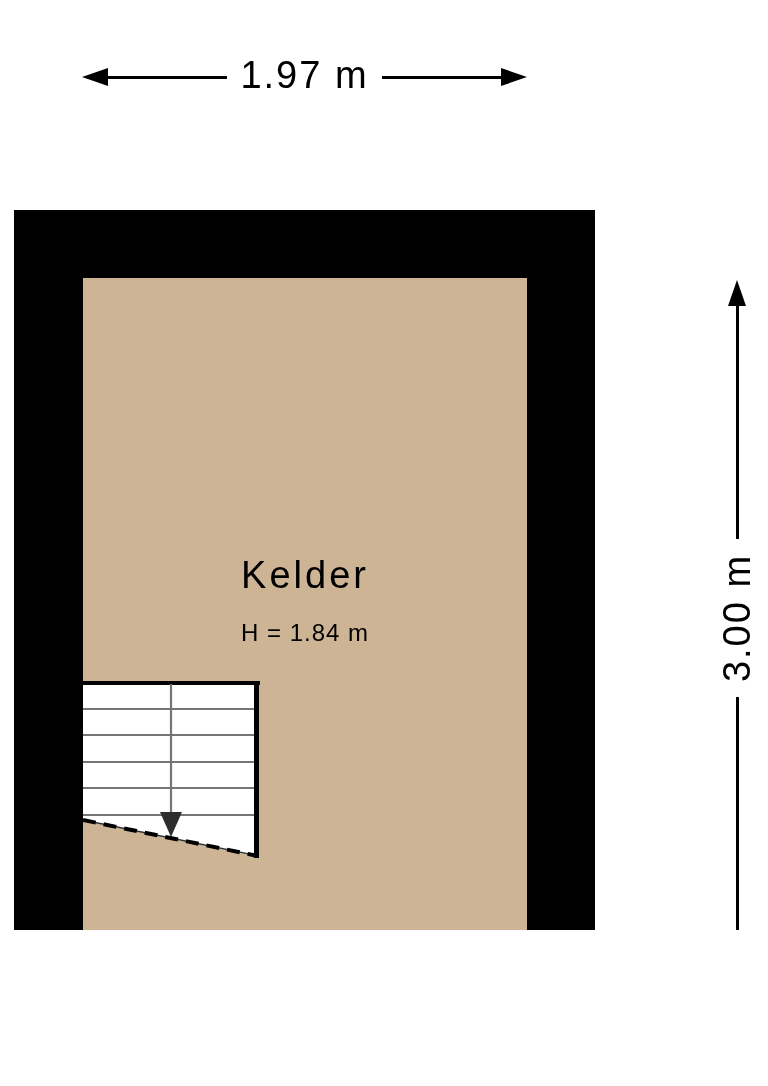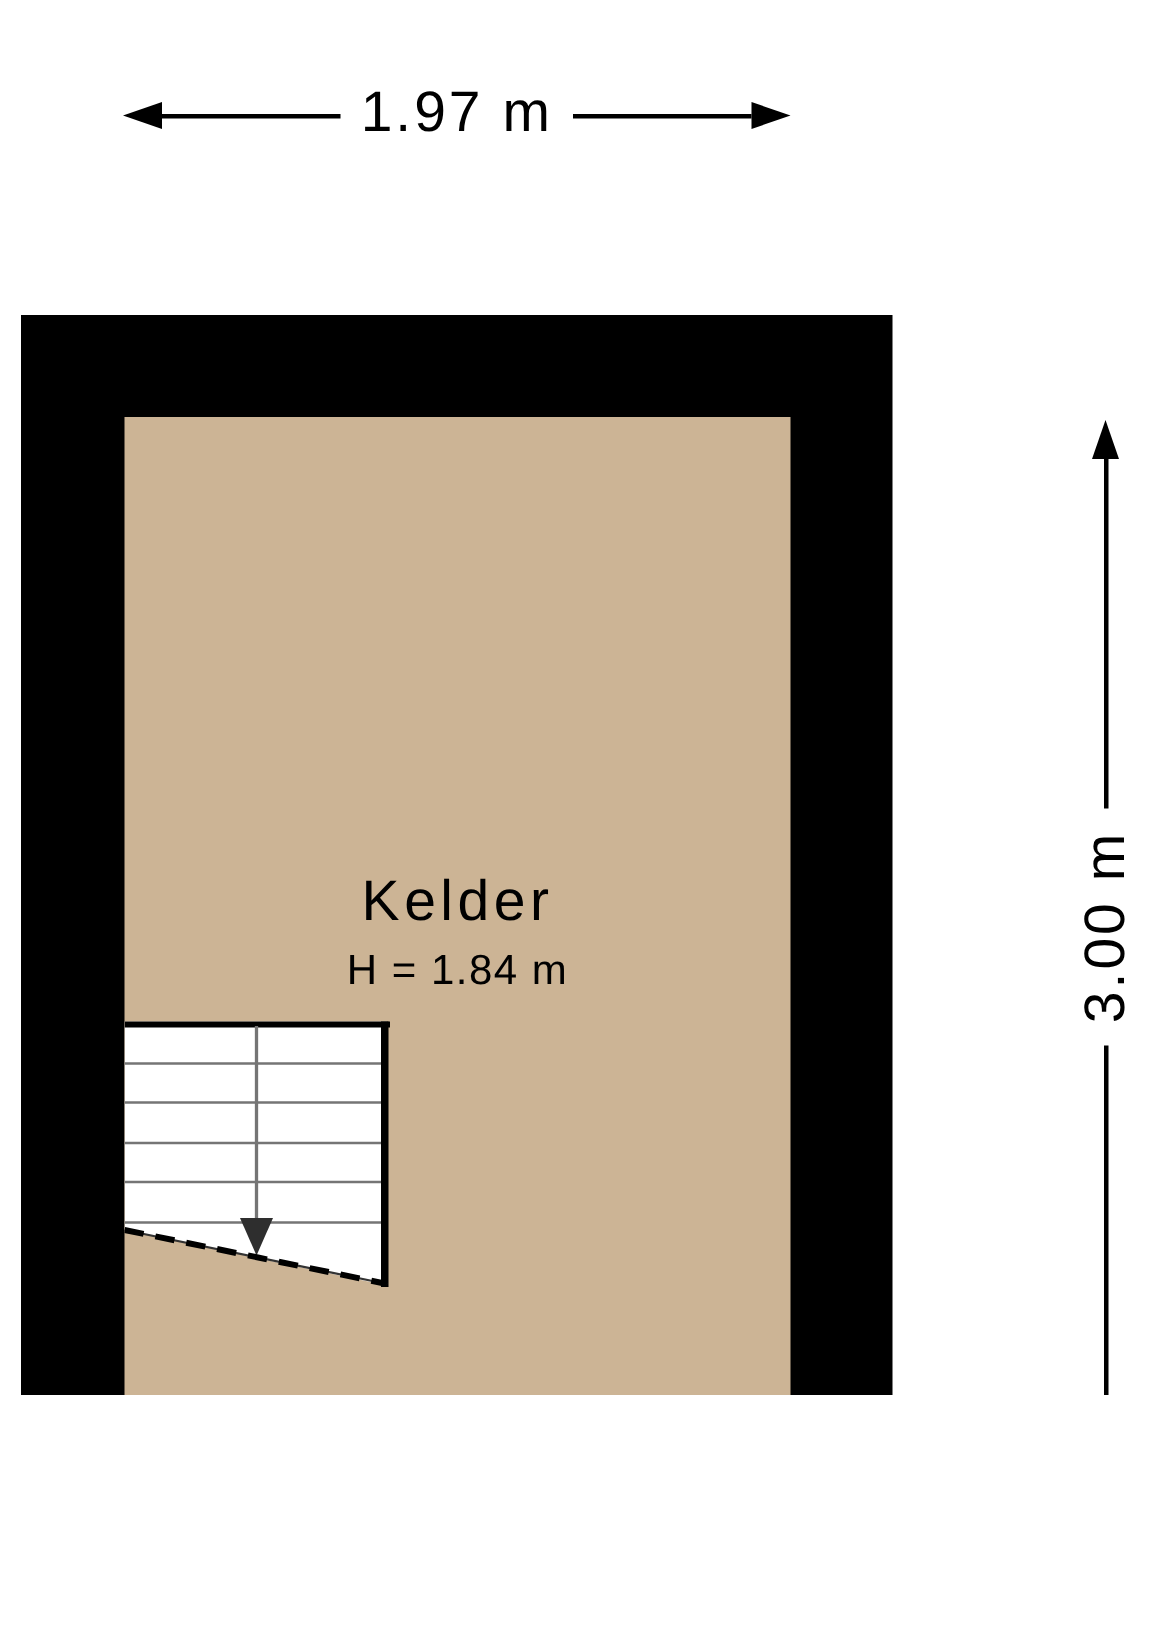--- a/index.html
+++ b/index.html
@@ -70,27 +70,27 @@
     background: var(--wall, #000);
   }
   .floor {
     position: absolute;
     left: 69px; top: 68px;
     width: 444px; height: 678px;
     background: var(--floor, #ccb495);
   }
   .room-label {
     position: absolute;
-    left: 83px; top: 578px;
+    left: 83px; top: 552px;
     width: 444px;
     text-align: center;
     line-height: 46px;
   }
   .room-name   { font-size: 38px; letter-spacing: 3px; }
-  .room-height { font-size: 28px; letter-spacing: 1px; }
+  .room-height { font-size: 24px; letter-spacing: 1px; margin-top: 12px; }
 
   
   .stairs {
     position: absolute;
     left: 83px; top: 680px;
     width: 177px; height: 180px;
   }
   .stair-body         { fill: #ffffff; }
   .tread              { stroke: var(--stair-line, #757575); stroke-width: 1.8; }
   .stair-top-border   { stroke: var(--wall, #000); stroke-width: 4; }

